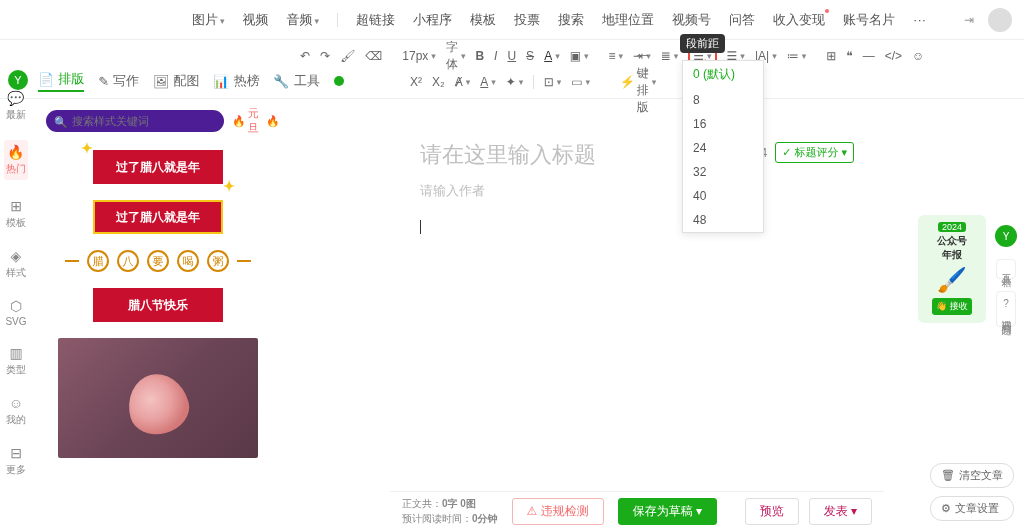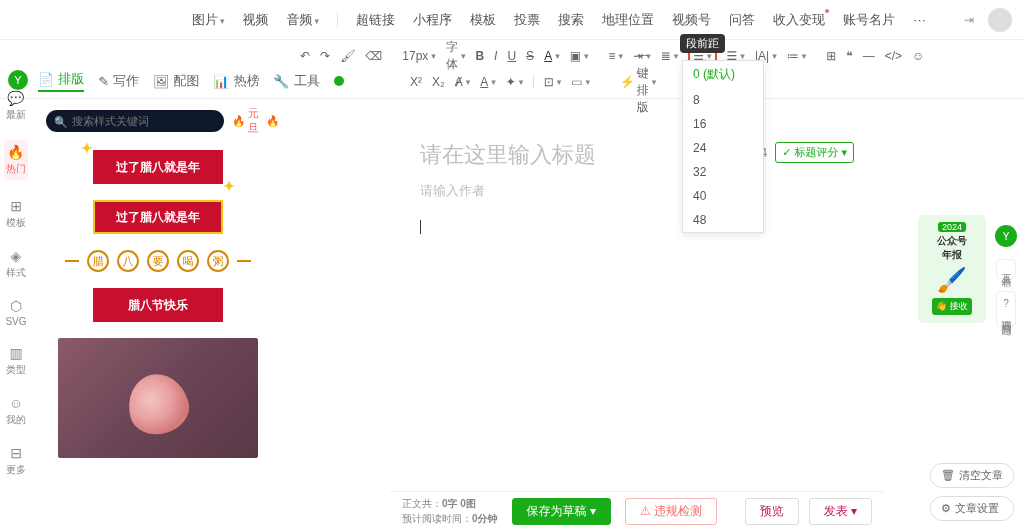--- a/index.html
+++ b/index.html
@@ -42,21 +42,21 @@
 
 
 .tabs { position: absolute; left: 38px; top: 70px; display: flex; align-items: center; gap: 14px; font-size: 13px; }
 .tab { display: flex; align-items: center; gap: 4px; cursor: pointer; color: #666; }
 .tab.active { color: #1aad19; font-weight: 500; border-bottom: 2px solid #1aad19; padding-bottom: 2px; }
 .green-dot { width: 10px; height: 10px; border-radius: 50%; background: #1aad19; }
 
 
 .sidebar { position: absolute; left: 38px; top: 100px; width: 240px; bottom: 0; overflow: hidden; }
 .search-row { display: flex; align-items: center; gap: 8px; padding: 6px 8px; }
-.search-input { flex: 1; border: none; background: #0f172a; border-radius: 12px; padding: 5px 10px 5px 26px; font-size: 11px; color: #999; }
+.search-input { flex: 1; border: none; background: #4c1d95; border-radius: 12px; padding: 5px 10px 5px 26px; font-size: 11px; color: #999; }
 .search-wrap { position: relative; flex: 1; }
 .search-wrap .sicon { position: absolute; left: 8px; top: 6px; color: #bbb; font-size: 11px; }
 .filter-btn { display: flex; align-items: center; gap: 2px; font-size: 11px; color: #f56c6c; cursor: pointer; }
 .templates { padding: 8px 12px; display: flex; flex-direction: column; gap: 16px; align-items: center; }
 .tpl-banner { width: 130px; height: 34px; display: flex; align-items: center; justify-content: center; color: #fff; font-size: 12px; font-weight: 600; position: relative; }
 .tpl-red1 { background: #c8102e; }
 .tpl-red1::before, .tpl-red1::after { content: "✦"; color: #f5c518; position: absolute; font-size: 14px; }
 .tpl-red1::before { left: -12px; top: -10px; }
 .tpl-red1::after { right: -12px; bottom: -10px; }
 .tpl-red2 { background: #c8102e; border: 2px solid #f5c518; }
@@ -286,22 +286,22 @@
   <div class="editor-title">请在这里输入标题</div>
   <div class="editor-author">请输入作者</div>
   <div class="editor-body"></div>
 </div>
 
 <div class="footer">
   <div class="footer-stats">
     <span><span>正文共：</span><b>0字 0图</b></span>
     <span><span>预计阅读时间：</span><b>0分钟</b></span>
   </div>
+  <span class="footer-btn warn">⚠ <span>违规检测</span></span>
   <span class="footer-btn green"><span>保存为草稿</span> ▾</span>
-  <span class="footer-btn warn">⚠ <span>违规检测</span></span>
   <div class="footer-right">
     <span class="footer-btn">预览</span>
     <span class="footer-btn"><span>发表</span> ▾</span>
   </div>
 </div>
 
 <div class="promo">
   <span class="promo-year">2024</span>
   <div class="promo-title">公众号年报</div>
   <div class="promo-icon">🖌️</div>

